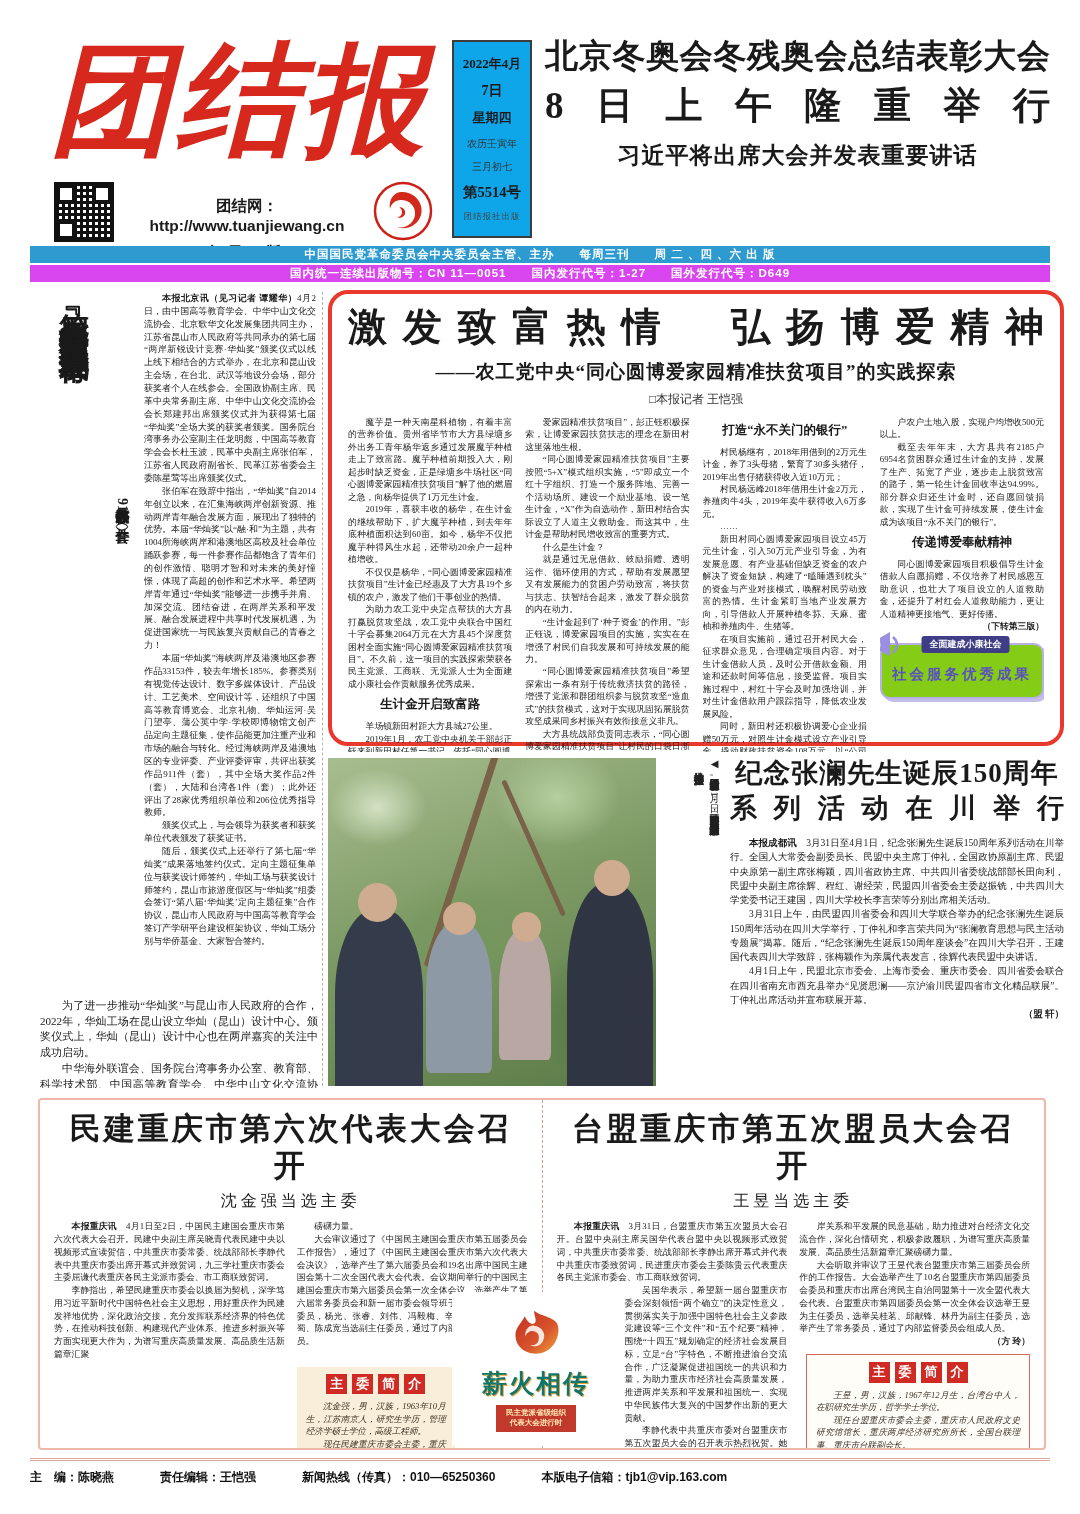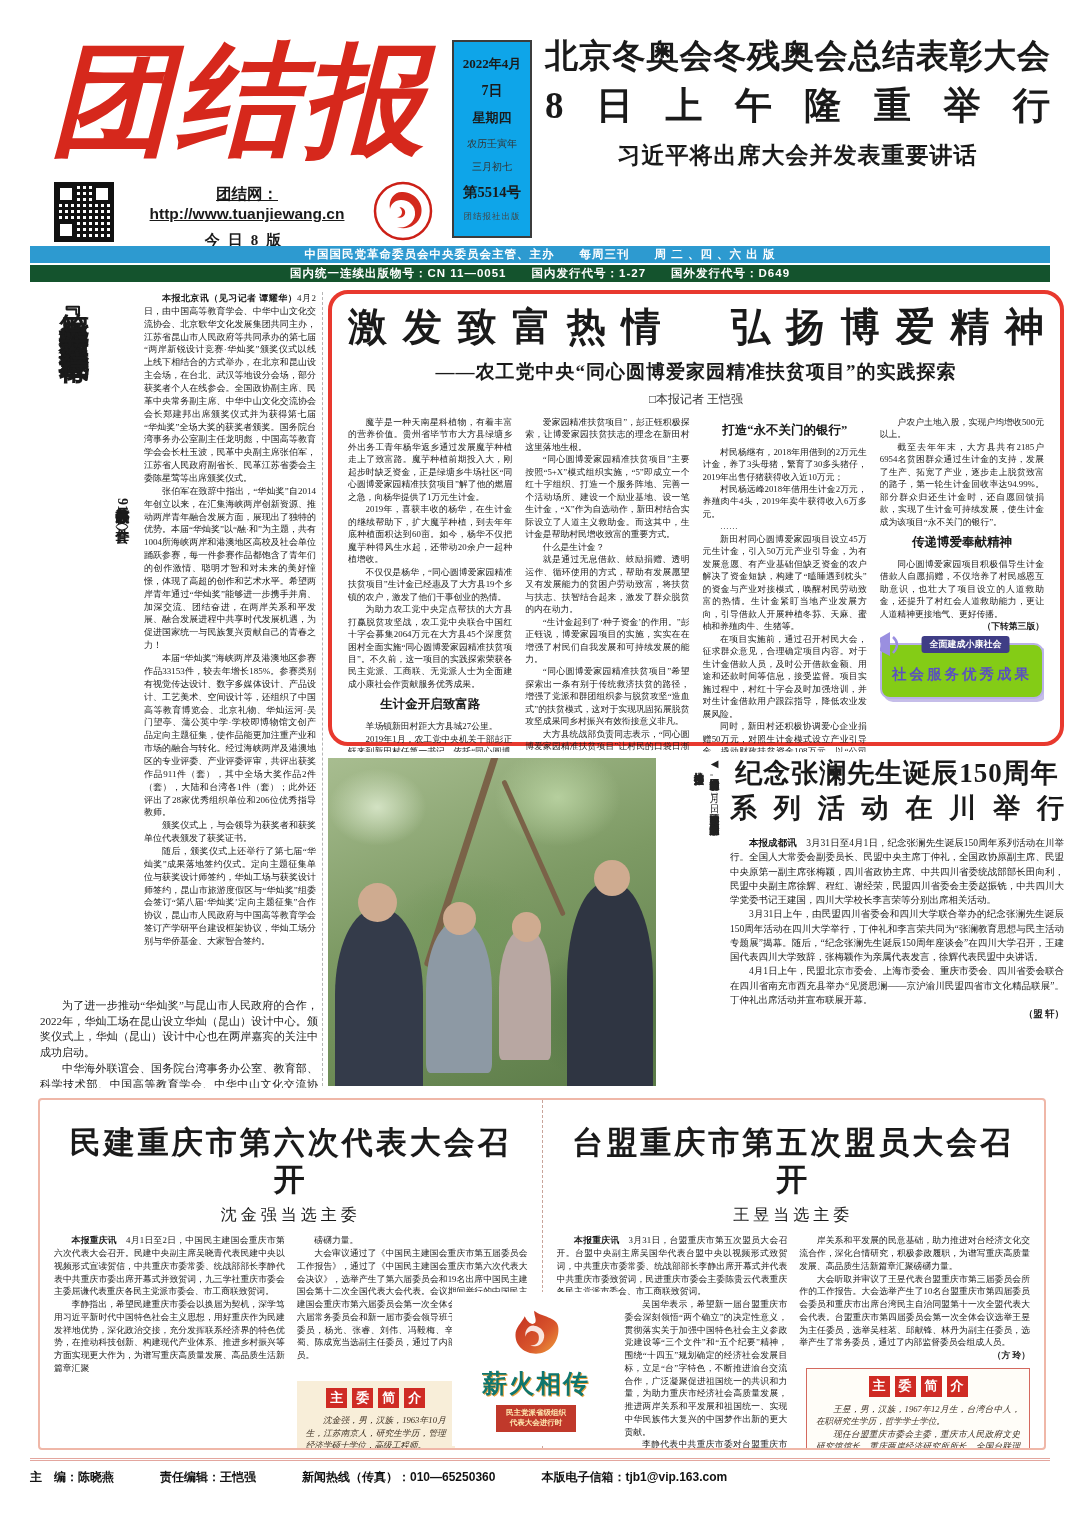--- a/index.html
+++ b/index.html
@@ -16,21 +16,21 @@
   
   .masthead-title{left:50px;top:34px;width:400px;height:150px;font-size:122px;line-height:1.1;
       font-weight:bold;font-style:italic;color:#d6281c;letter-spacing:4px;white-space:nowrap;}
   .qr{left:56px;top:184px;width:56px;height:56px;position:absolute;
       background:
         repeating-linear-gradient(0deg,#111 0 3px,transparent 3px 6px),
         repeating-linear-gradient(90deg,#111 0 3px,#fff 3px 6px);
       outline:2px solid #111;}
   .qr i{position:absolute;width:12px;height:12px;border:3px solid #111;background:#fff;}
   .qr i.tl{left:1px;top:1px;} .qr i.tr{right:1px;top:1px;} .qr i.bl{left:1px;bottom:1px;}
-  .site-block{left:124px;top:184px;width:246px;text-align:center;text-decoration:underline;}
+  .site-block{left:124px;top:196px;width:246px;text-align:center;}
   .site-url{font-size:15.5px;font-weight:bold;font-family:"Liberation Sans","DejaVu Sans",sans-serif;}
   .pages-today{font-size:15px;font-weight:bold;letter-spacing:8px;margin-top:8px;}
   .phoenix{left:372px;top:180px;width:62px;height:62px;}
   .datebox{left:452px;top:40px;width:80px;height:198px;border:2px solid #3c3c3c;background:#0ea5e9;
       display:flex;flex-direction:column;align-items:center;justify-content:space-evenly;
       text-align:center;padding:4px 0;box-sizing:border-box;}
   .datebox .d1{font-size:13px;font-weight:bold;}
   .datebox .d2{font-size:14px;font-weight:bold;}
   .datebox .d3{font-size:13px;font-weight:bold;}
   .datebox .d4,.datebox .d5{font-size:10px;color:#333;}
@@ -43,21 +43,21 @@
   .ts-h2{font-size:37px;font-weight:bold;text-align:justify;text-align-last:justify;margin-top:4px;}
   .ts-sub{font-size:23px;font-weight:bold;text-align:center;margin-top:9px;letter-spacing:1px;
       font-family:"Liberation Sans","DejaVu Sans",sans-serif;}
   .ts-body{display:flex;gap:16px;margin-top:10px;}
   .ts-body .c{flex:1;font-size:10px;line-height:1.5;text-align:justify;color:#222;}
 
   
   .bluebar{left:30px;width:1020px;height:17px;background:#2d9ad0;color:#fff;
       font-family:"Liberation Sans","DejaVu Sans",sans-serif;
       font-size:11.5px;font-weight:bold;line-height:17px;text-align:center;letter-spacing:1px;}
-  .bar1{top:246px;} .bar2{top:265px;background:#14532d;}
+  .bar1{top:246px;} .bar2{top:265px;background:#d946ef;}
 
   .vrule{left:322px;top:292px;height:794px;border-left:1px dashed #b5b5b5;width:0;}
 
   
   .left-story{left:40px;top:290px;width:278px;height:798px;}
   .v-title{position:absolute;left:0;top:0;width:64px;height:700px;writing-mode:vertical-rl;
       font-size:30px;font-weight:bold;letter-spacing:2px;line-height:60px;overflow:hidden;}
   .v-subtitle{position:absolute;left:66px;top:208px;width:30px;height:330px;writing-mode:vertical-rl;
       font-size:14px;font-weight:bold;line-height:28px;overflow:hidden;}
   .ls-narrow{position:absolute;left:104px;top:2px;width:172px;height:702px;overflow:hidden;
@@ -100,21 +100,21 @@
 
   
   .right-story{left:730px;top:756px;width:334px;height:330px;overflow:hidden;}
   .rs-h1{font-size:27px;font-weight:bold;text-align:center;letter-spacing:1px;line-height:1.3;}
   .rs-h2{font-size:27px;font-weight:bold;text-align:justify;text-align-last:justify;line-height:1.3;}
   .rs-body{margin-top:10px;font-size:9.5px;line-height:1.5;}
 
   
   .bottom-box{left:38px;top:1098px;width:1008px;height:352px;border:2px solid #efb7a8;
       border-radius:4px;box-sizing:border-box;display:flex;}
-  .bhalf{flex:1;padding:24px 14px;box-sizing:border-box;overflow:hidden;}
+  .bhalf{flex:1;padding:10px 14px;box-sizing:border-box;overflow:hidden;}
   .bhalf.right{border-left:1px dashed #c9a49a;}
   .bh-h1{font-size:31px;font-weight:bold;text-align:center;letter-spacing:3px;line-height:1.2;}
   .bh-h2{font-size:16px;text-align:center;margin:7px 0 8px 0;letter-spacing:4px;}
   .b-cols{display:flex;gap:12px;height:268px;overflow:hidden;}
   .b-col{flex:1;font-size:8.8px;line-height:1.45;overflow:hidden;}
   .bio{margin-top:6px;padding:7px 9px;box-sizing:border-box;}
   .bio.left-style{background:#f8eed9;width:158px;}
   .bio.right-style{background:#fffdf8;border:1.5px solid #d4695f;width:224px;margin-left:auto;}
   .bio-title{display:flex;justify-content:center;gap:5px;margin-bottom:6px;}
   .bio-title span{background:#cf2b24;color:#fff;font-weight:bold;font-size:13px;padding:1px 4px;}

